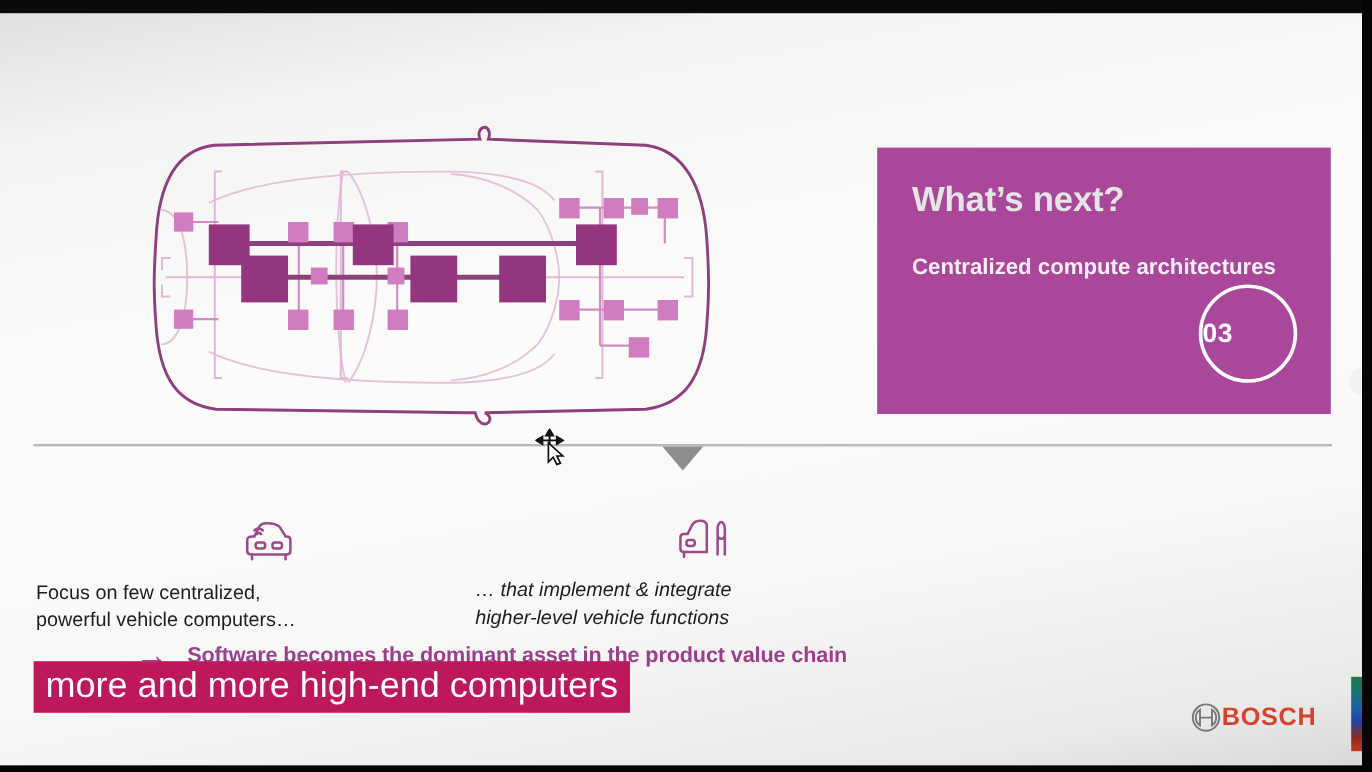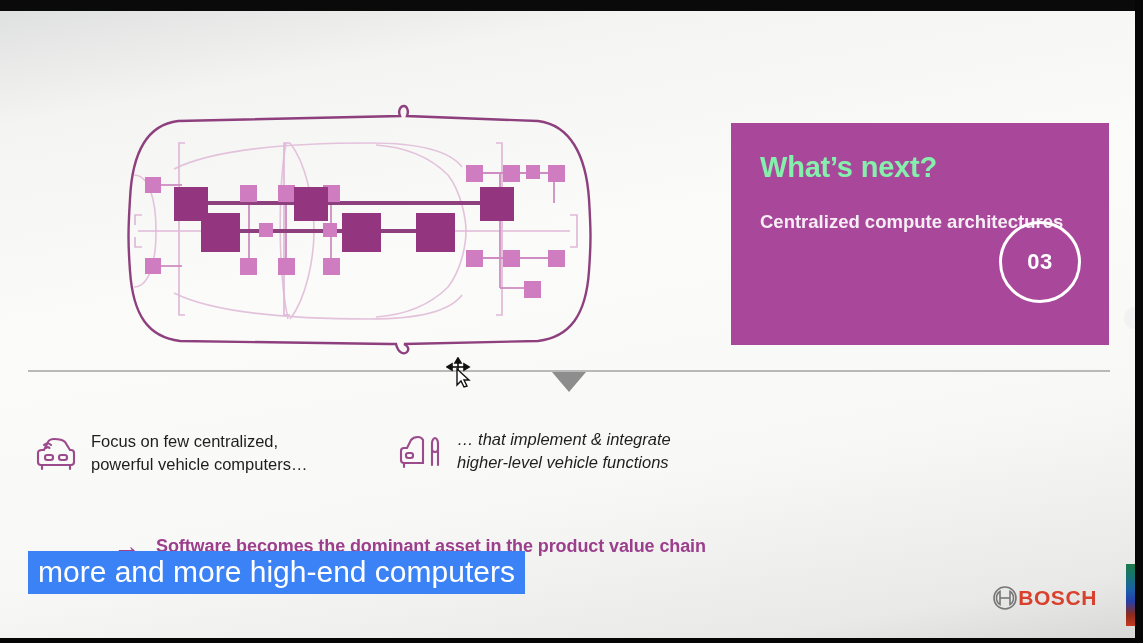--- a/index.html
+++ b/index.html
@@ -16,37 +16,37 @@
   
   #slide{position:absolute;left:0;top:11px;width:1135px;height:627px;
          background:linear-gradient(170deg,#dfe0e0 0%,#f4f4f2 14%,#fbfbf9 40%,#f8f8f6 70%,#e9eae8 92%,#d8d9d7 100%);}
 
   
   #car-diagram{position:absolute;left:118px;top:92px;width:500px;height:252px;}
 
   
   #callout{position:absolute;left:731px;top:112px;width:378px;height:222px;
            background:#a9479b;}
-  #callout-title{position:absolute;left:29px;top:28px;color:#86efac;
+  #callout-title{position:absolute;left:29px;top:28px;color:#e5e5e5;
                  font-size:29px;font-weight:bold;letter-spacing:-.2px;}
   #callout-sub{position:absolute;left:29px;top:84px;color:#f6eef4;
                font-size:18.5px;line-height:1.63;font-weight:700;}
-  #callout-badge{position:absolute;right:28px;bottom:42px;width:76px;height:76px;
+  #callout-badge{position:absolute;right:28px;bottom:26px;width:76px;height:76px;
                  border:3.5px solid #ffffff;border-radius:50%;
-                 display:flex;align-items:center;justify-content:center;}
+                 display:flex;align-items:center;justify-content:flex-start;}
   #callout-badge span{color:#fff;font-size:22px;font-weight:bold;letter-spacing:.5px;}
 
   
   #divider{position:absolute;left:28px;top:359px;width:1082px;height:2px;background:#b9b9b9;}
   #divider-caret{position:absolute;left:552px;top:361px;width:0;height:0;
                  border-left:17px solid transparent;border-right:17px solid transparent;
                  border-top:20px solid #8d8d8d;}
 
   
-  .benefit{position:absolute;display:flex;align-items:center;gap:13px;}
+  .benefit{position:absolute;display:flex;align-items:flex-end;gap:13px;flex-direction:column;}
   .benefit .bicon{width:48px;height:40px;flex:0 0 auto;}
   .benefit .btext{font-size:16.5px;line-height:1.42;color:#1e1e1e;white-space:pre-line;}
   #benefit-0{left:30px;top:419px;}
   #benefit-1{left:396px;top:417px;font-style:italic;}
   #benefit-2{left:756px;top:419px;}
 
   
   #conclusion{position:absolute;left:113px;top:522px;display:flex;align-items:center;gap:16px;}
   #conclusion-arrow{color:#9e3f8f;font-size:27px;line-height:1;}
   #conclusion-text{color:#9b3f8d;font-size:18px;font-weight:bold;letter-spacing:-.1px;}
@@ -58,21 +58,21 @@
 
   
   #edge-strip{position:absolute;right:8px;bottom:17px;width:9px;height:62px;
               background:linear-gradient(180deg,#1d7a4a 0%,#16756d 18%,#1b5fa8 42%,#2340a8 60%,#8d2a1e 82%,#c43a20 100%);}
   #edge-handle{position:absolute;right:8px;top:307px;width:11px;height:22px;
                background:#f2f2f2;border-radius:11px 0 0 11px;}
 
   
   #caption{position:absolute;left:28px;top:551px;display:flex;flex-direction:column;
            align-items:flex-start;}
-  .cap-line{background:#3b82f6;color:#ffffff;font-size:30px;line-height:1.42;
+  .cap-line{background:#be185d;color:#ffffff;font-size:30px;line-height:1.42;
             padding:0 10px;white-space:pre;}
 
   
   #cursor{position:absolute;left:446px;top:357px;width:34px;height:34px;}
 </style>
 </head>
 <body>
 
 <div id="screen">
 

